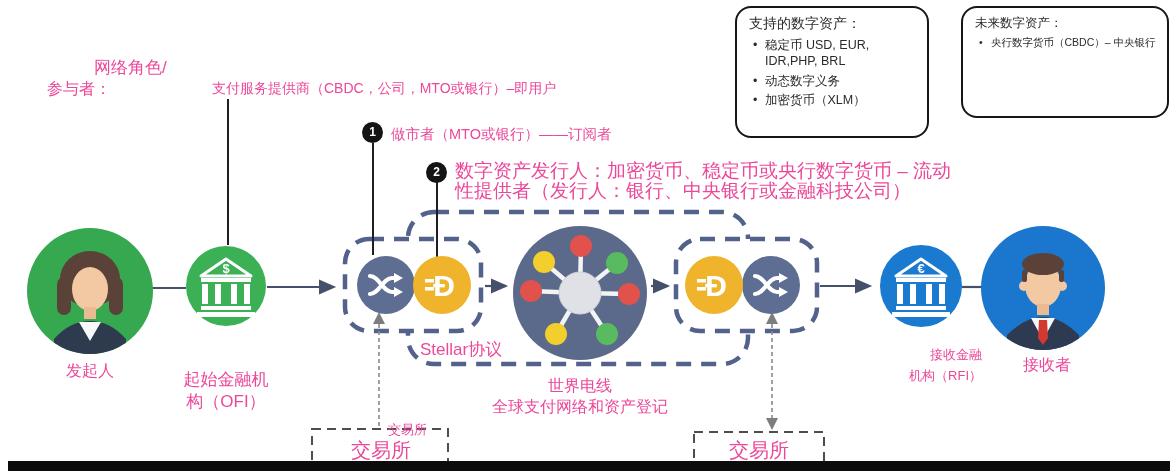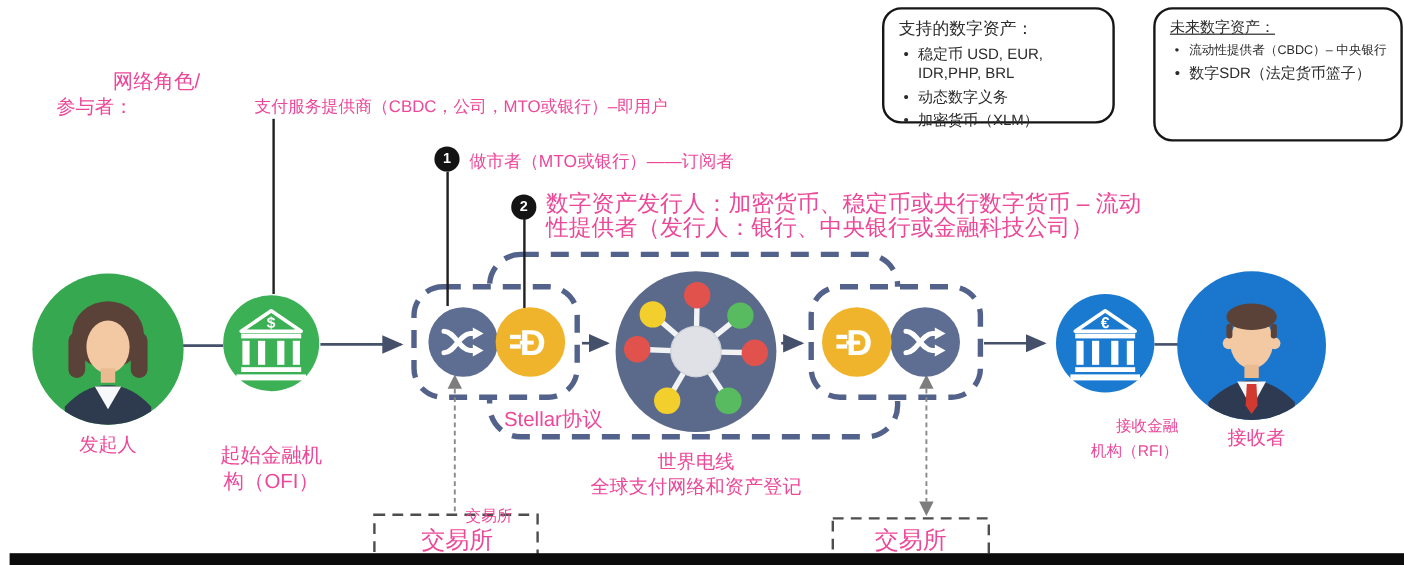--- a/index.html
+++ b/index.html
@@ -13,24 +13,24 @@
   .t-roles2{left:47px;top:79px;font-size:16px;text-align:right;}
   .t-psp{left:212px;top:80px;font-size:14px;}
   .badge{position:absolute;width:21px;height:21px;border-radius:50%;background:#141414;
          color:#fff;font-size:12px;font-weight:bold;text-align:center;line-height:21px;}
   .badge1{left:362px;top:122px;}
   .badge2{left:426px;top:162px;}
   .t-step1{left:391px;top:125px;font-size:14.5px;}
   .t-step2{left:455px;top:161px;font-size:19px;width:500px;white-space:normal;line-height:20px;}
   .infobox{position:absolute;box-sizing:border-box;border:2.5px solid #161616;border-radius:16px;
            padding:7px 8px 0 12px;background:transparent;}
-  .box1{left:735px;top:6px;width:194px;height:97px;}
+  .box1{left:735px;top:6px;width:194px;height:132px;}
   .box2{left:961px;top:6px;width:208px;height:112px;}
   .infobox .title{font-size:14px;margin:0 0 4px 0;}
-  .box2 .title{font-size:12.5px;text-decoration:underline;}
+  .box2 .title{font-size:12.5px;}
   .infobox ul{list-style:none;margin:0;padding:0 0 0 4px;}
   .infobox li{position:relative;padding-left:12px;font-size:12.5px;line-height:1.3;margin-bottom:3px;white-space:normal;}
   .infobox li::before{content:"•";position:absolute;left:0;}
   .box2 li:first-child{font-size:10.5px;}
   .t-originator{left:50px;top:361px;width:80px;text-align:center;font-size:16px;}
   .t-ofi{left:168px;top:369px;width:116px;text-align:center;font-size:17px;line-height:22px;white-space:normal;}
   .t-stellar{left:420px;top:338px;font-size:17px;}
   .t-network{left:455px;top:375px;width:250px;text-align:center;font-size:16px;line-height:21px;white-space:normal;}
   .t-rfi{left:862px;top:344px;width:120px;text-align:right;font-size:13px;line-height:21px;white-space:normal;}
   .t-receiver{left:1007px;top:355px;width:80px;text-align:center;font-size:16px;}
@@ -206,22 +206,21 @@
     <ul>
       <li>稳定币 USD, EUR, IDR,PHP, BRL</li>
       <li>动态数字义务</li>
       <li>加密货币（XLM）</li>
     </ul>
   </div>
 
   <div class="infobox box2">
     <div class="title">未来数字资产：</div>
     <ul>
-      <li>流动性提供者（CBDC）– 中央银行</li>
-      <li>数字SDR（法定货币篮子）</li>
+      <li>央行数字货币（CBDC）– 中央银行</li>
     </ul>
   </div>
 
   <div class="txt t-originator">发起人</div>
   <div class="txt t-ofi">
     <span>起始金融机</span><br>
     <span>构（OFI）</span>
   </div>
   <div class="txt t-stellar">Stellar协议</div>
   <div class="txt t-network">

